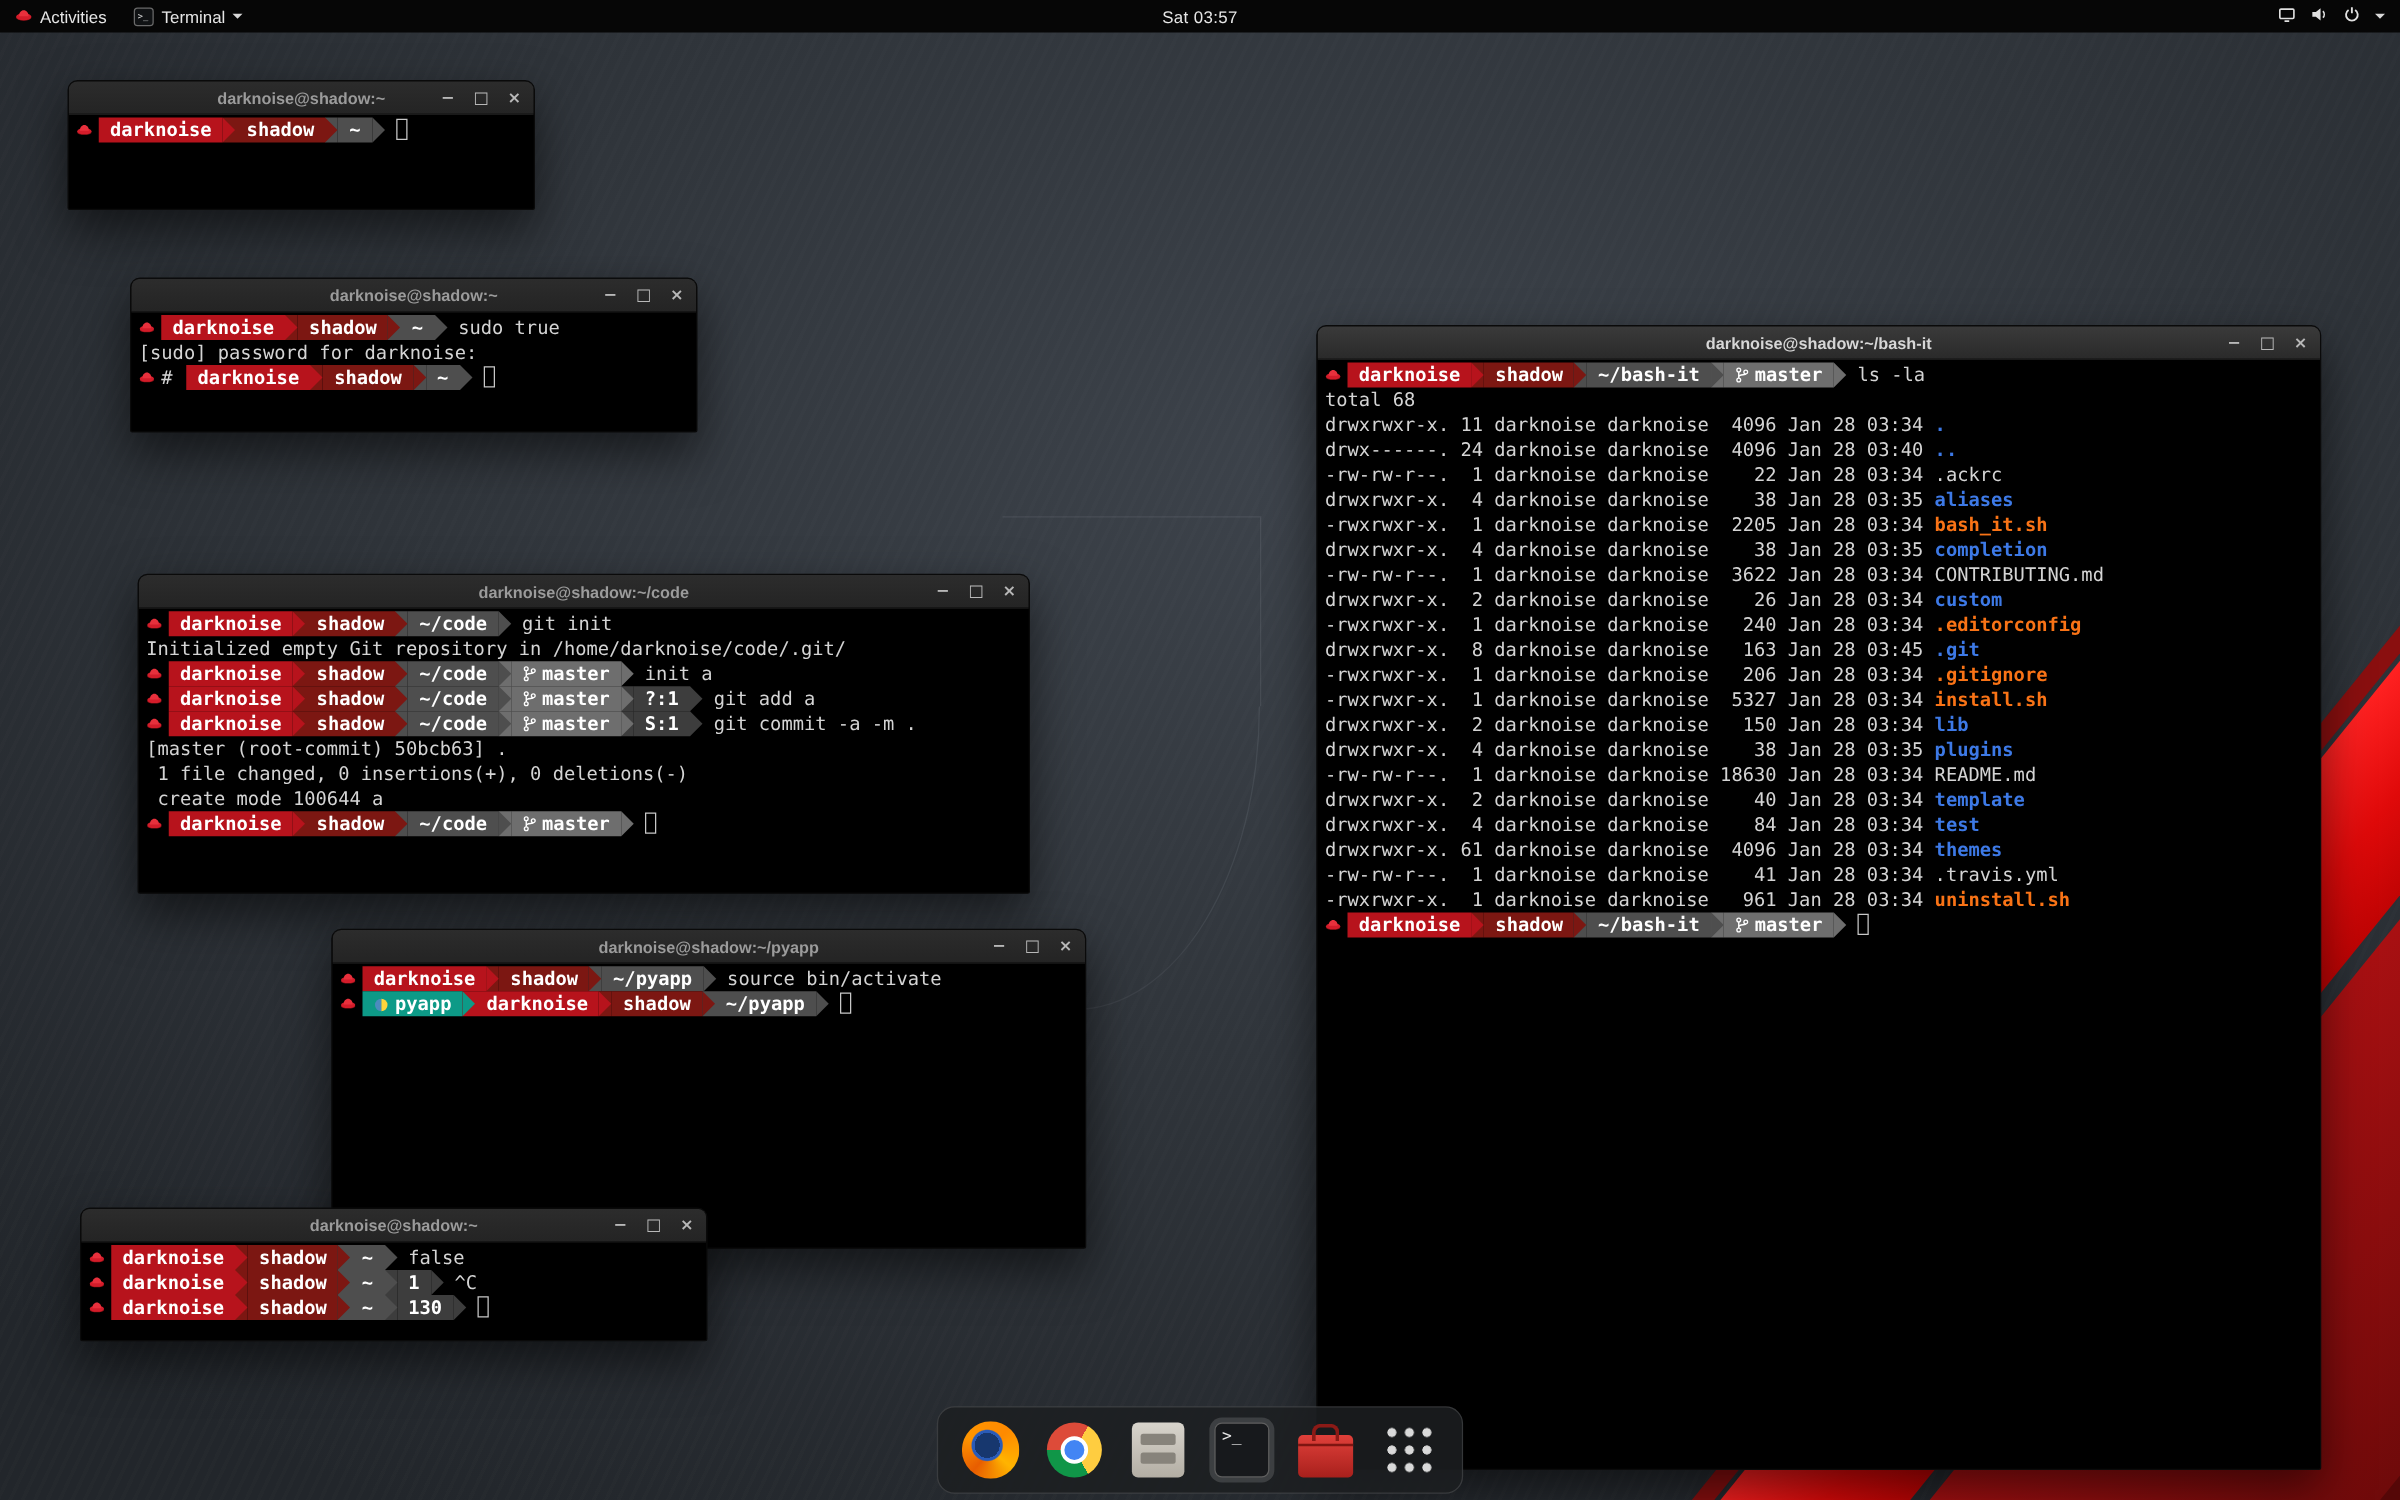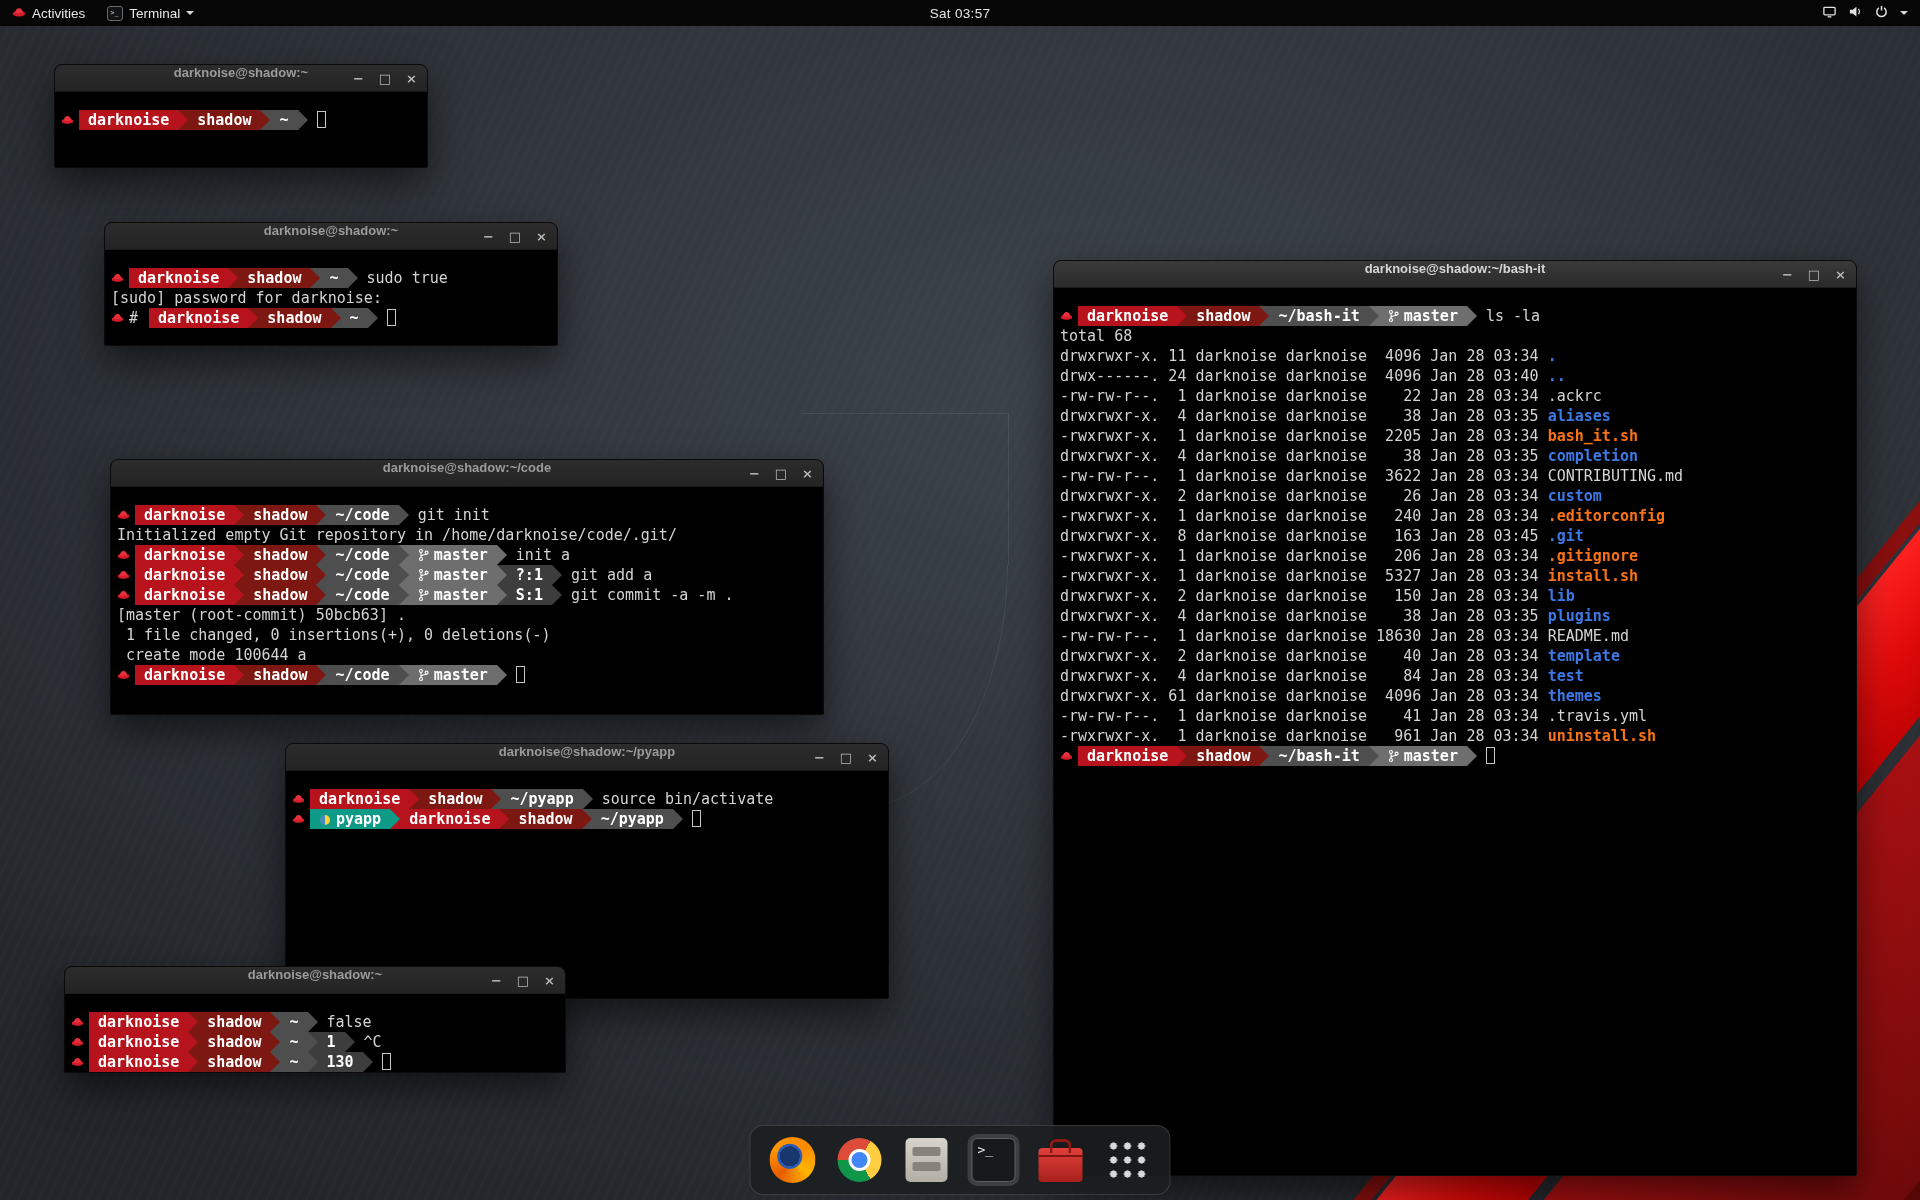--- a/index.html
+++ b/index.html
@@ -35,26 +35,26 @@
   .appmenu{display:flex;align-items:center;gap:6px;padding:0 10px;height:100%;cursor:pointer}
   .term-app-icon{width:16px;height:15px;background:#101214;border:1px solid #6a6a6a;border-radius:3px;
     color:#dcdcdc;font-family:"DejaVu Sans Mono",monospace;font-size:7px;line-height:12px;text-align:left;padding-left:2px}
   .caret{width:0;height:0;border-left:4px solid transparent;border-right:4px solid transparent;border-top:4px solid #d8d8d8}
   .tb-clock{position:absolute;left:50%;transform:translateX(-50%);font-weight:400;letter-spacing:.3px;cursor:pointer}
   .tb-right{margin-left:auto;display:flex;align-items:center;gap:11px;padding:0 12px;height:100%;cursor:pointer}
   
   .twindow{position:absolute;background:#000;border:1px solid #0a0a0a;border-radius:8px 8px 2px 2px;
     overflow:hidden;box-shadow:0 16px 38px rgba(0,0,0,.55);z-index:10}
   .titlebar{position:relative;height:27px;background:linear-gradient(#2c2c2c,#242424);
-    border-bottom:1px solid #1a1a1a;display:flex;justify-content:center;
+    border-bottom:1px solid #1a1a1a;display:flex;align-items:center;justify-content:center;
     color:#9b9b9b;font-size:13px;font-weight:700;cursor:default}
   .twindow.focused .titlebar{background:linear-gradient(#3a3a3a,#2a2a2a);color:#d6d6d6}
   .winbtns{position:absolute;right:10px;top:0;bottom:0;display:flex;align-items:center;gap:15px}
   .winbtns span{font-family:"DejaVu Sans",sans-serif;font-size:13px;color:#b8b8b8;cursor:pointer;line-height:1}
-  .term-body{padding:18px 6px;font-family:"DejaVu Sans Mono",monospace;font-size:15px;line-height:20px;
+  .term-body{padding:2px 6px;font-family:"DejaVu Sans Mono",monospace;font-size:15px;line-height:20px;
     color:#d4d4d4;white-space:pre;cursor:text}
   .term-line{height:20px;white-space:pre}
   .line-icon{display:inline-block;width:18px;vertical-align:top;height:20px}
   .line-icon svg{margin-top:3px}
   .seg{display:inline-block;height:20px;padding:0 9px;color:#fff;font-weight:700;vertical-align:top}
   .seg .seg-ic{display:inline-block;margin-right:5px;vertical-align:-2px}
   .arr{display:inline-block;vertical-align:top;width:0;height:0;
     border-top:10px solid transparent;border-bottom:10px solid transparent;border-left:10px solid #000}
   .cmd{padding-left:9px}
   .rootpfx{padding-right:2px}
@@ -222,21 +222,21 @@
             <ellipse cx="8" cy="9.8" rx="7" ry="3.1" fill="#d41c2a"></ellipse>
             <path d="M3.6 9.4C3.6 6 5.5 3.8 8 3.8s4.4 2.2 4.4 5.6" fill="#e8303c"></path>
           </svg></span><span class="seg" style="background: rgb(183, 19, 28);"><span>darknoise</span></span><span class="arr" style="border-left-color: rgb(183, 19, 28); background-color: rgb(124, 23, 18);"></span><span class="seg" style="background: rgb(124, 23, 18);"><span>shadow</span></span><span class="arr" style="border-left-color: rgb(124, 23, 18); background-color: rgb(78, 78, 78);"></span><span class="seg" style="background: rgb(78, 78, 78);"><span>~/code</span></span><span class="arr" style="border-left-color: rgb(78, 78, 78); background-color: rgb(110, 110, 110);"></span><span class="seg" style="background: rgb(110, 110, 110);"><span class="seg-ic"><svg width="11" height="14" viewBox="0 0 11 14">
               <circle cx="3" cy="3" r="1.5" fill="none" stroke="#fff" stroke-width="1.1"></circle>
               <circle cx="3" cy="11" r="1.5" fill="none" stroke="#fff" stroke-width="1.1"></circle>
               <circle cx="8.6" cy="4.6" r="1.5" fill="none" stroke="#fff" stroke-width="1.1"></circle>
               <path d="M3 4.6v4.8M3 8.4c0-2.2 5.6-1.2 5.6-2.3" stroke="#fff" stroke-width="1.1" fill="none"></path>
             </svg></span><span>master</span></span><span class="arr" style="border-left-color: rgb(110, 110, 110); background-color: transparent;"></span><span class="cursor"></span></div></div>
 </section>
 
-<section class="twindow" style="left:285px;top:743px;width:604px;height:256px">
+<section class="twindow" style="left:265px;top:743px;width:604px;height:256px">
   <div class="titlebar">
     <span>darknoise@shadow:~/pyapp</span>
     <span class="winbtns">
       <span>−</span>
       <span>□</span>
       <span>×</span>
     </span>
   </div>
   <div class="term-body"><div class="term-line"><span class="line-icon"><svg width="13" height="13" viewBox="0 0 16 16">
             <ellipse cx="8" cy="11" rx="7" ry="2.4" fill="#8a1016"></ellipse>

